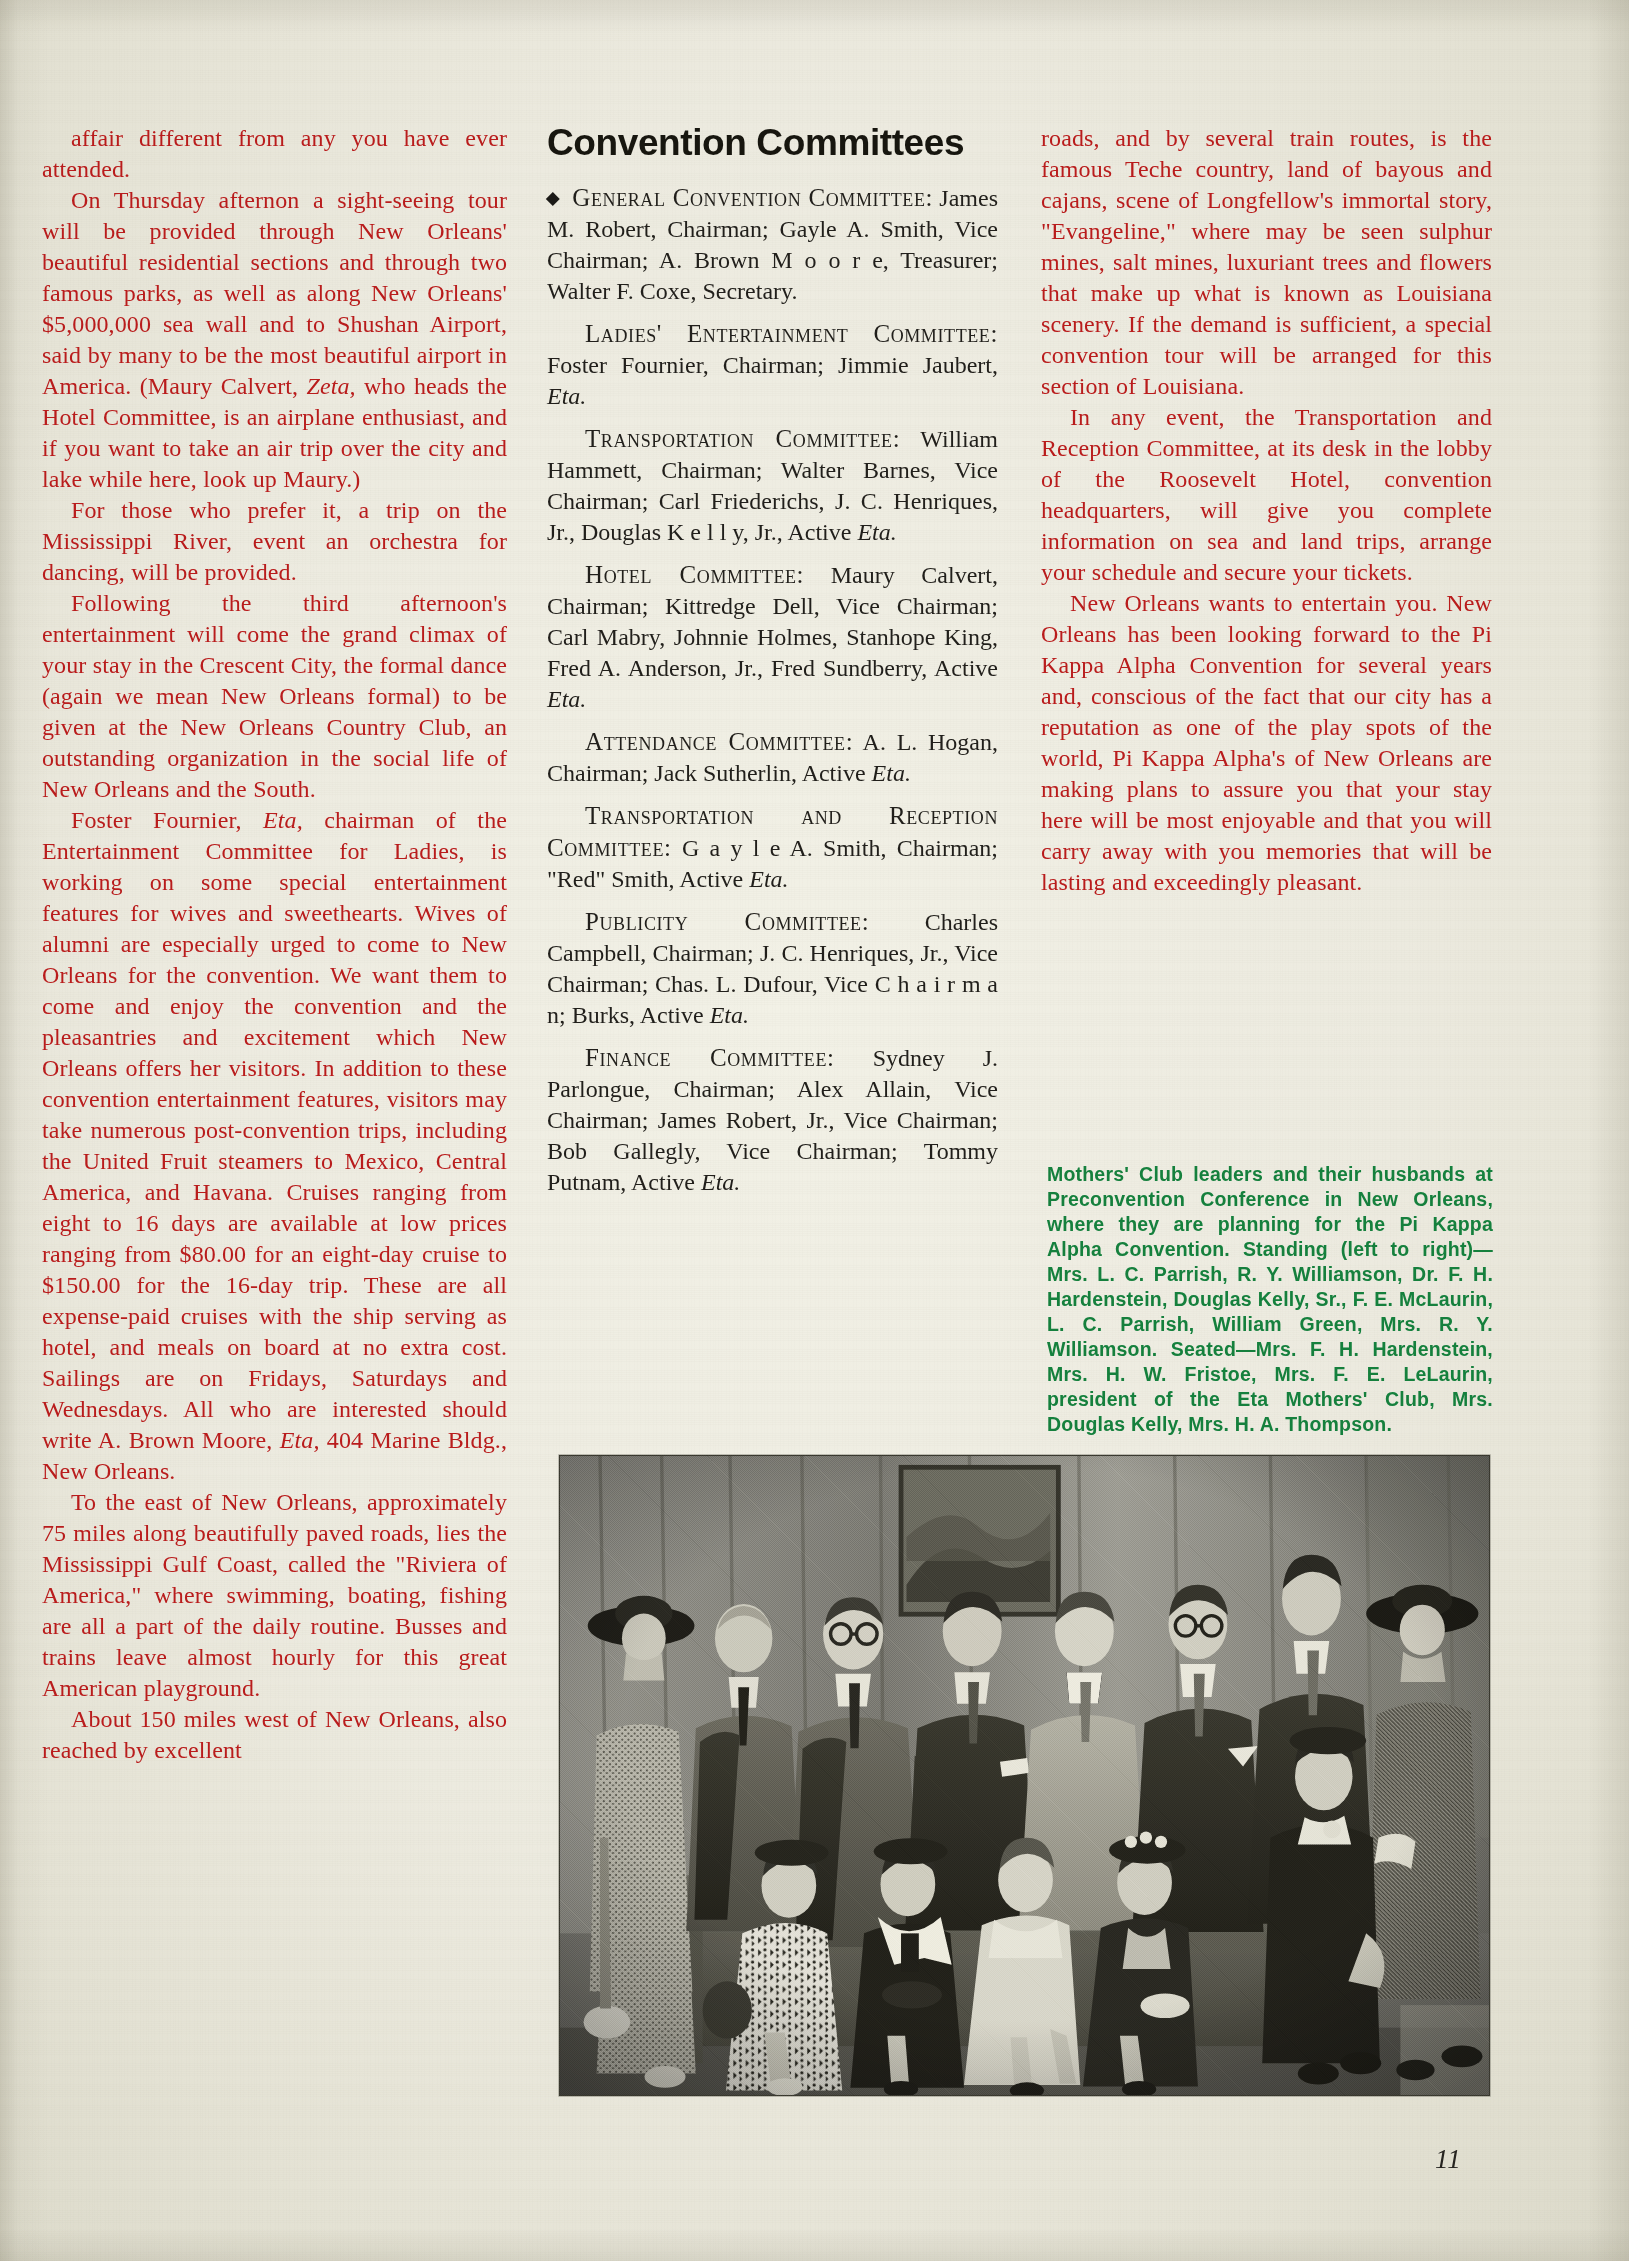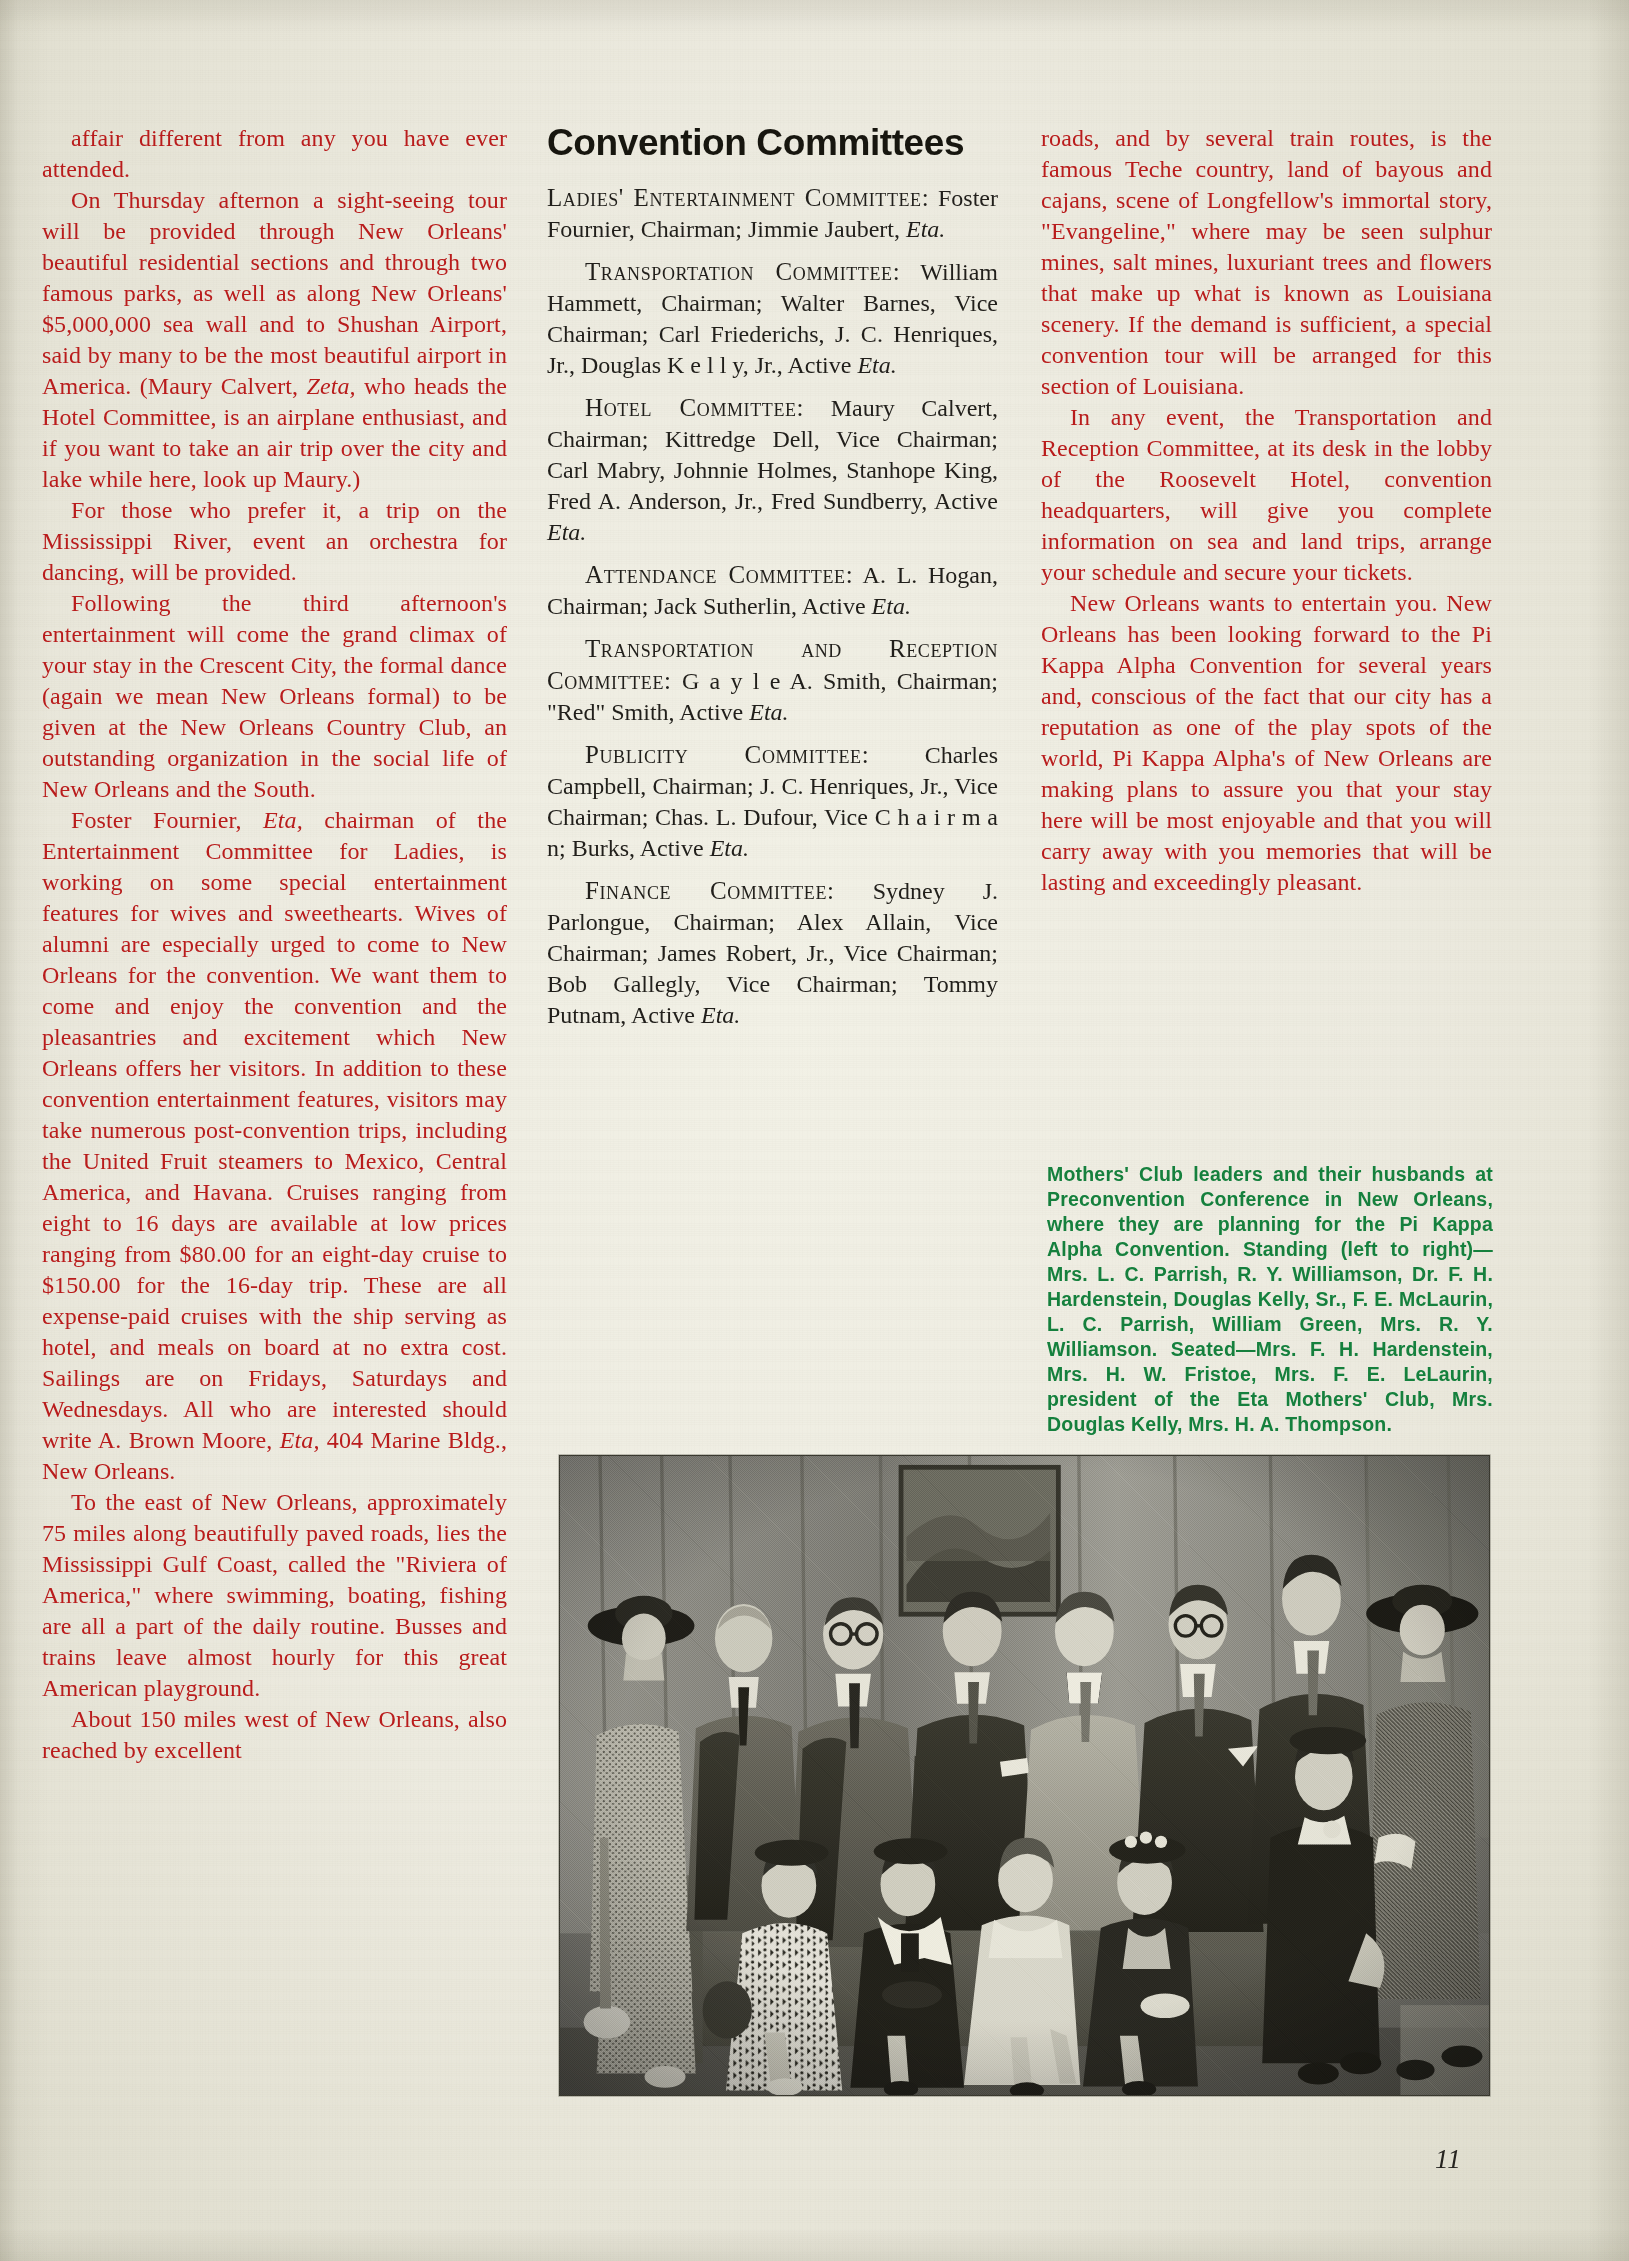--- a/index.html
+++ b/index.html
@@ -146,20 +146,24 @@
     <p>Following the third afternoon's entertainment will come the grand climax of your stay in the Crescent City, the formal dance (again we mean New Orleans formal) to be given at the New Orleans Country Club, an outstanding organization in the social life of New Orleans and the South.</p>
     <p>Foster Fournier, <em>Eta,</em> chairman of the Entertainment Committee for Ladies, is working on some special entertainment features for wives and sweethearts. Wives of alumni are especially urged to come to New Orleans for the convention. We want them to come and enjoy the convention and the pleasantries and excitement which New Orleans offers her visitors.  In addition to these convention entertainment features, visitors may take numerous post-convention trips, including the United Fruit steamers to Mexico, Central America, and Havana. Cruises ranging from eight to 16 days are available at low prices ranging from $80.00 for an eight-day cruise to $150.00 for the 16-day trip. These are all expense-paid cruises with the ship serving as hotel, and meals on board at no extra cost. Sailings are on Fridays, Saturdays and Wednesdays. All who are interested should write A. Brown Moore, <em>Eta,</em> 404 Marine Bldg., New Orleans.</p>
     <p>To the east of New Orleans, approximately 75 miles along beautifully paved roads, lies the Mississippi Gulf Coast, called the "Riviera of America," where swimming, boating, fishing are all a part of the daily routine. Busses and trains leave almost hourly for this great American playground.</p>
     <p>About 150 miles west of New Orleans, also reached by excellent</p>
   </div>
 
   <div class="col" id="col2">
     <h2 class="heading">Convention Committees</h2>
     <div class="committees">
 
+      <p>
+        <span class="bullet"></span><span class="sc">General Convention Committee:</span>
+        <span>James M. Robert, Chairman; Gayle A. Smith, Vice Chairman; A. Brown M o o r e, Treasurer; Walter F. Coxe, Secretary.</span>
+      </p>
 
       <p>
         <span class="sc">Ladies' Entertainment Committee:</span>
         <span>Foster Fournier, Chairman; Jimmie Jaubert, <em>Eta.</em></span>
       </p>
 
       <p>
         <span class="sc">Transportation Committee:</span>
         <span>William Hammett, Chairman; Walter Barnes, Vice Chairman; Carl Friederichs, J. C. Henriques, Jr., Douglas K e l l y, Jr., Active <em>Eta.</em></span>
       </p>

